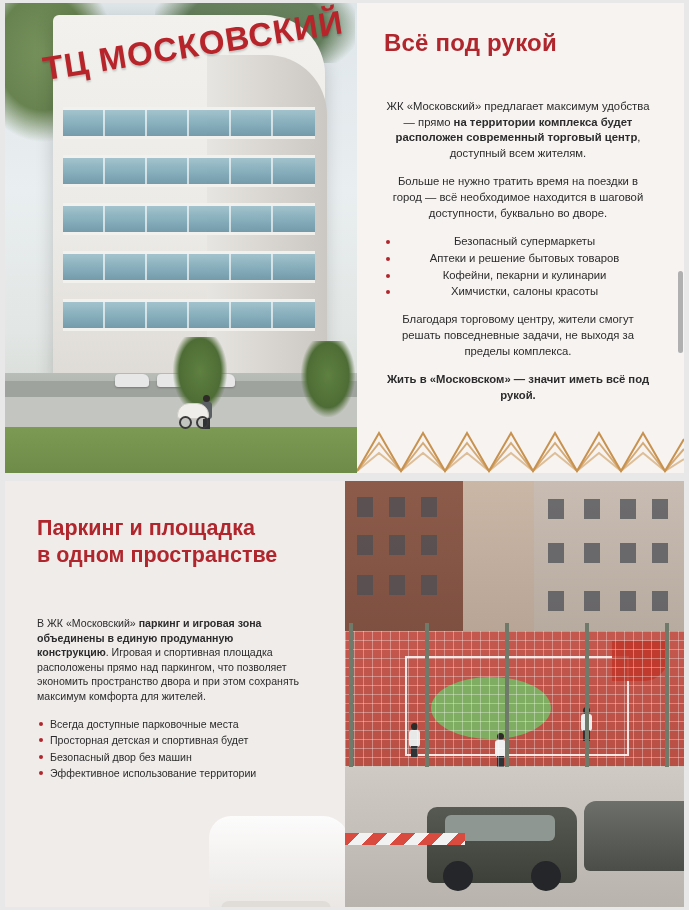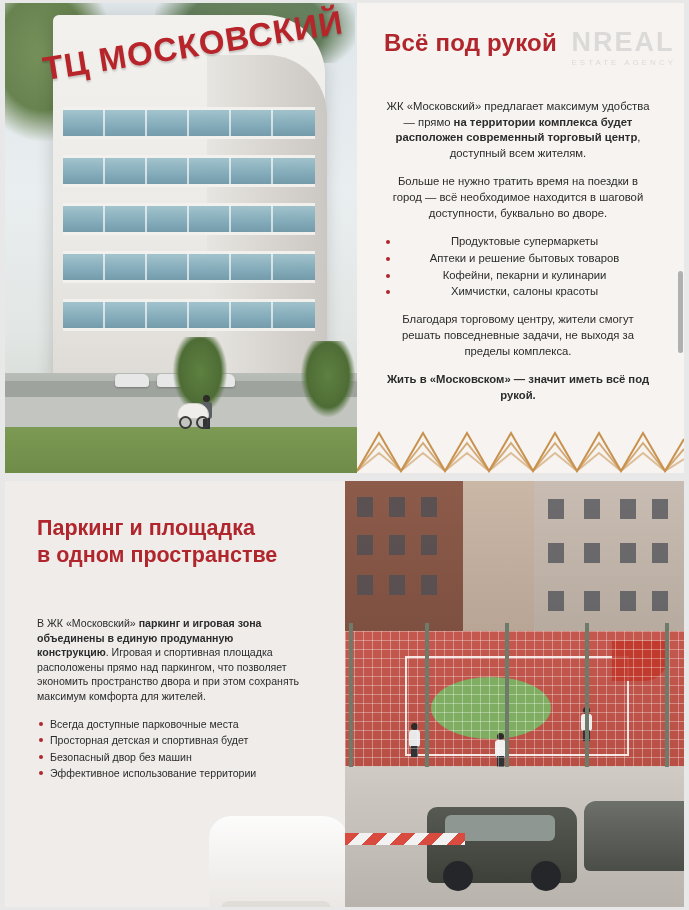--- a/index.html
+++ b/index.html
@@ -334,34 +334,30 @@
           <span class="legs"></span>
       </div>
       <div class="stroller" style="left:172px;">
         <span class="cab"></span>
           <span class="w1"></span>
           <span class="w2"></span>
       </div>
     </div>
 
     <div class="s1-right">
-      <div class="wm">
-        <span>NREAL</span>
-        <small>ESTATE AGENCY</small>
-      </div>
 
       <div class="s1-title">Всё под рукой</div>
 
       <div class="s1-body">
         <p><span>ЖК «Московский» предлагает максимум удобства — прямо </span><b>на территории комплекса будет расположен современный торговый центр</b><span>, доступный всем жителям.</span></p>
 
         <p>Больше не нужно тратить время на поездки в город — всё необходимое находится в шаговой доступности, буквально во дворе.</p>
 
         <ul class="bullets">
-          <li>Продуктовые супермаркеты</li>
+          <li>Безопасный супермаркеты</li>
           <li>Аптеки и решение бытовых товаров</li>
           <li>Кофейни, пекарни и кулинарии</li>
           <li>Химчистки, салоны красоты</li>
         </ul>
 
         <p>Благодаря торговому центру, жители смогут решать повседневные задачи, не выходя за пределы комплекса.</p>
 
         <p class="s1-foot">Жить в «Московском» — значит иметь всё под рукой.</p>
       </div>
 

